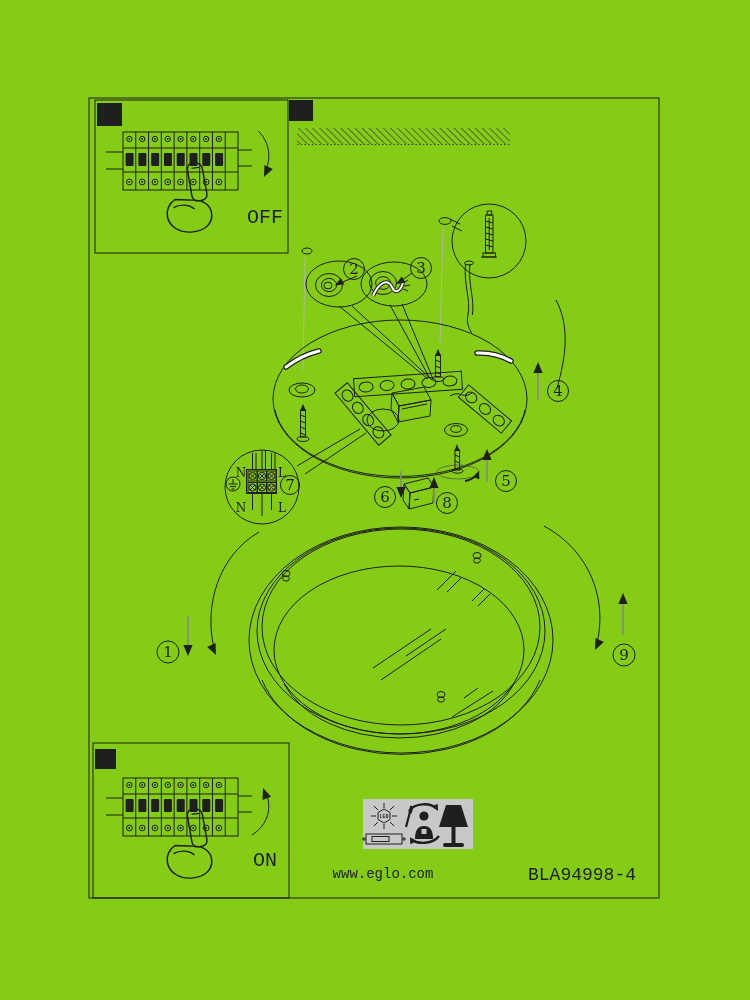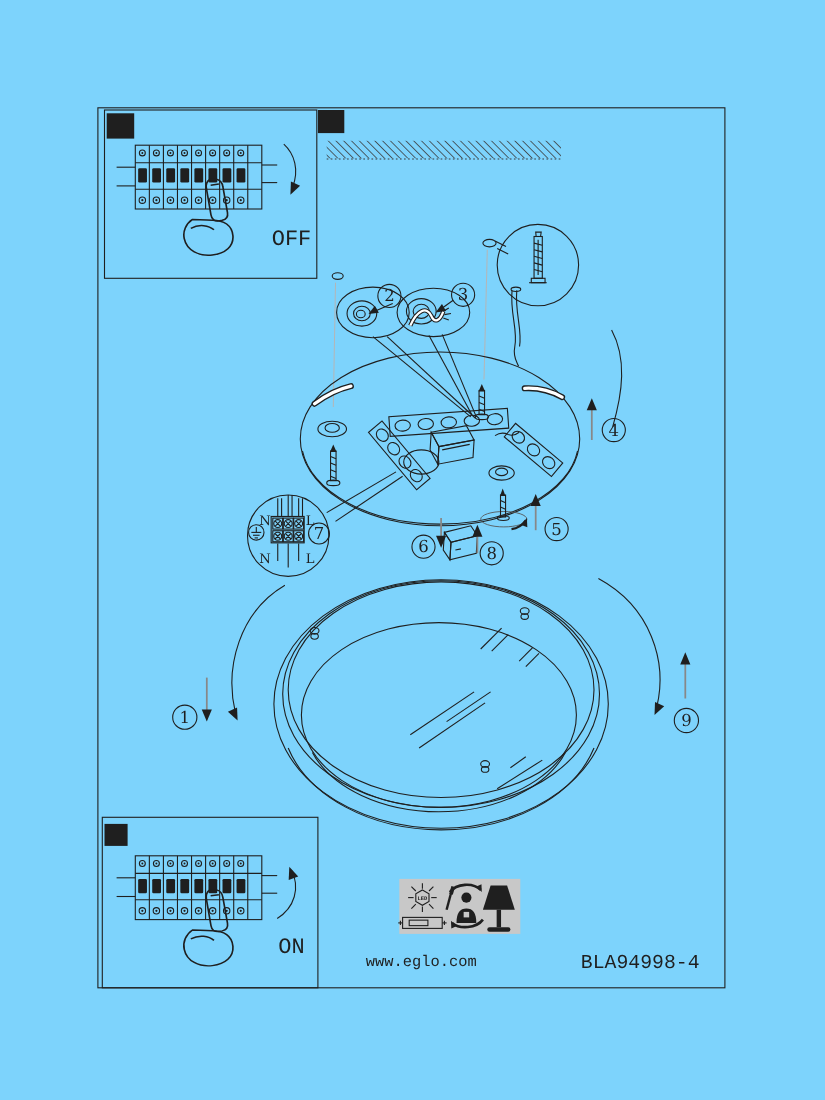--- a/index.html
+++ b/index.html
@@ -1,16 +1,16 @@
 <!DOCTYPE html>
 <html><head>
 <meta charset="utf-8">
 <style>
   html,body{margin:0;padding:0;background:#ffffff;}
-  #page{position:relative;width:750px;height:1000px;background:#7dd3fc;overflow:hidden;
+  #page{position:relative;width:750px;height:1000px;background:#84cc16;overflow:hidden;
         font-family:"Liberation Mono", monospace;}
   svg{position:absolute;left:0;top:0;}
   .ink{stroke:#1f1f1f;fill:none;stroke-width:1;}
   .fillink{fill:#1f1f1f;stroke:none;}
   text{fill:#1f1f1f;}
   .lbl{font-family:"Liberation Mono", monospace;}
   .stepnum{font-family:"DejaVu Serif", serif;font-size:15px;}
   .nl{font-family:"DejaVu Serif", serif;font-size:12px;}
 </style>
 </head>

